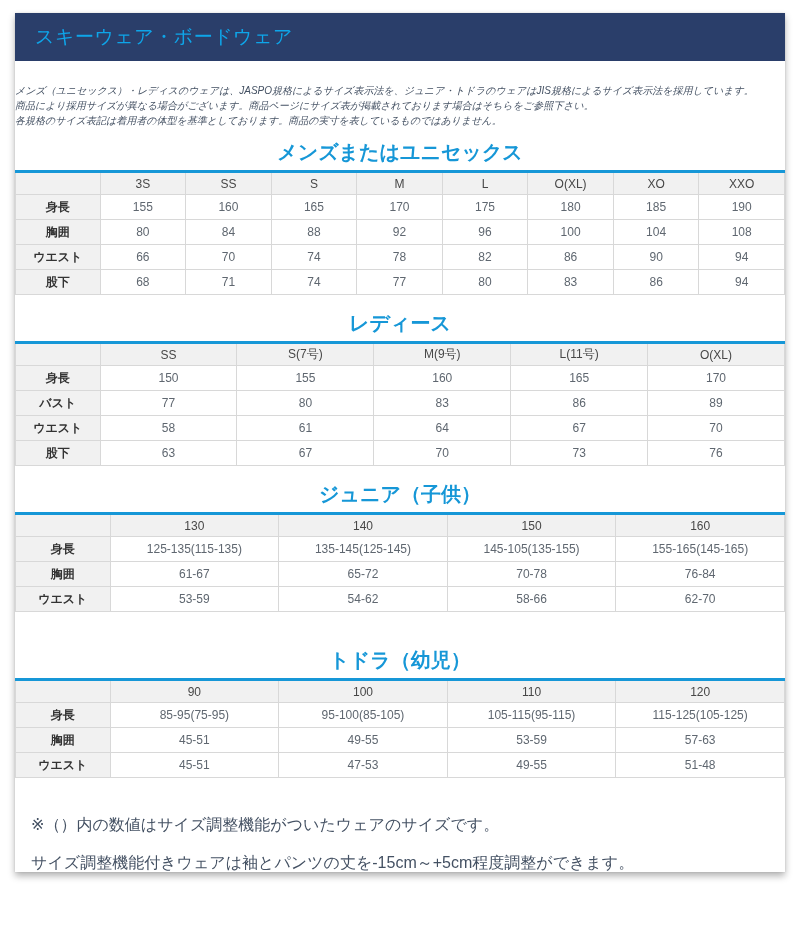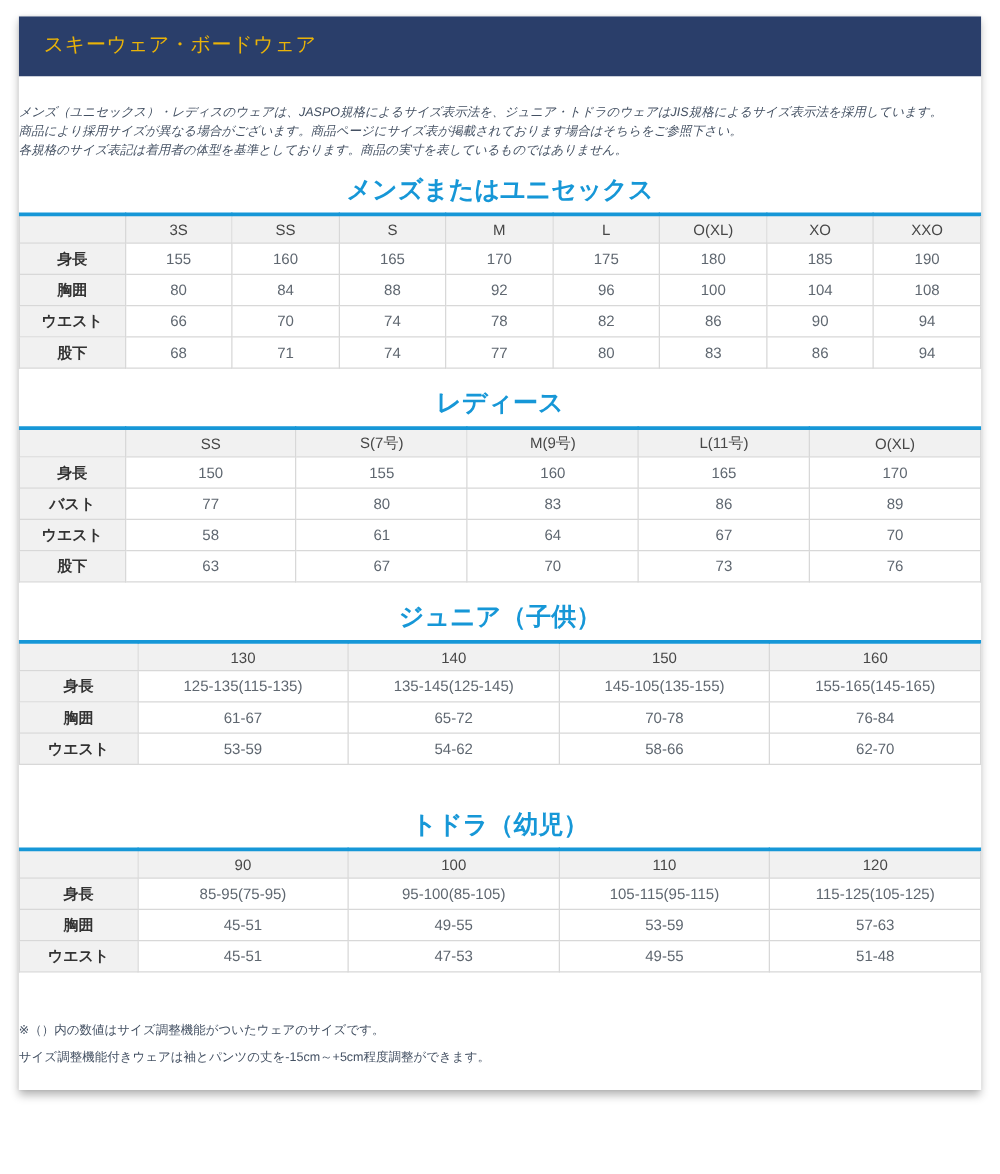--- a/index.html
+++ b/index.html
@@ -20,22 +20,22 @@
   .content-card{
     position:relative;
     margin:13px 15px 0 15px;
     width:770px;height:859px;
     background:#ffffff;
     box-shadow:0 4px 7px rgba(0,0,0,0.30), 0 0 2px rgba(0,0,0,0.10);
     overflow:hidden;
   }
   .title-bar{
     background:var(--navy);
-    color:#eab308;
-    font-size:16px;
+    color:#0ea5e9;
+    font-size:19px;
     line-height:20px;
     padding:14px 20px;
     letter-spacing:0.5px;
     font-family:Liberation Serif, serif;
   }
   .intro{margin-top:22px;}
   .intro p{
     margin:0;
     font-size:10px;
     line-height:15px;
@@ -80,22 +80,22 @@
     color:var(--label-text);
     font-weight:bold;
   }
   table.size-table tbody td{
     height:25px;
     background:#ffffff;
     color:var(--data-text);
   }
   .footnotes{margin-top:36px;}
   .footnotes p{
-    margin:0;
-    font-size:10px;
+    margin:16px;
+    font-size:16px;
     line-height:22px;
     color:var(--text);
   }
 </style>
 </head>
 <body>
 
 <div class="content-card">
   <div class="title-bar">
     <span>スキーウェア・ボードウェア</span>

